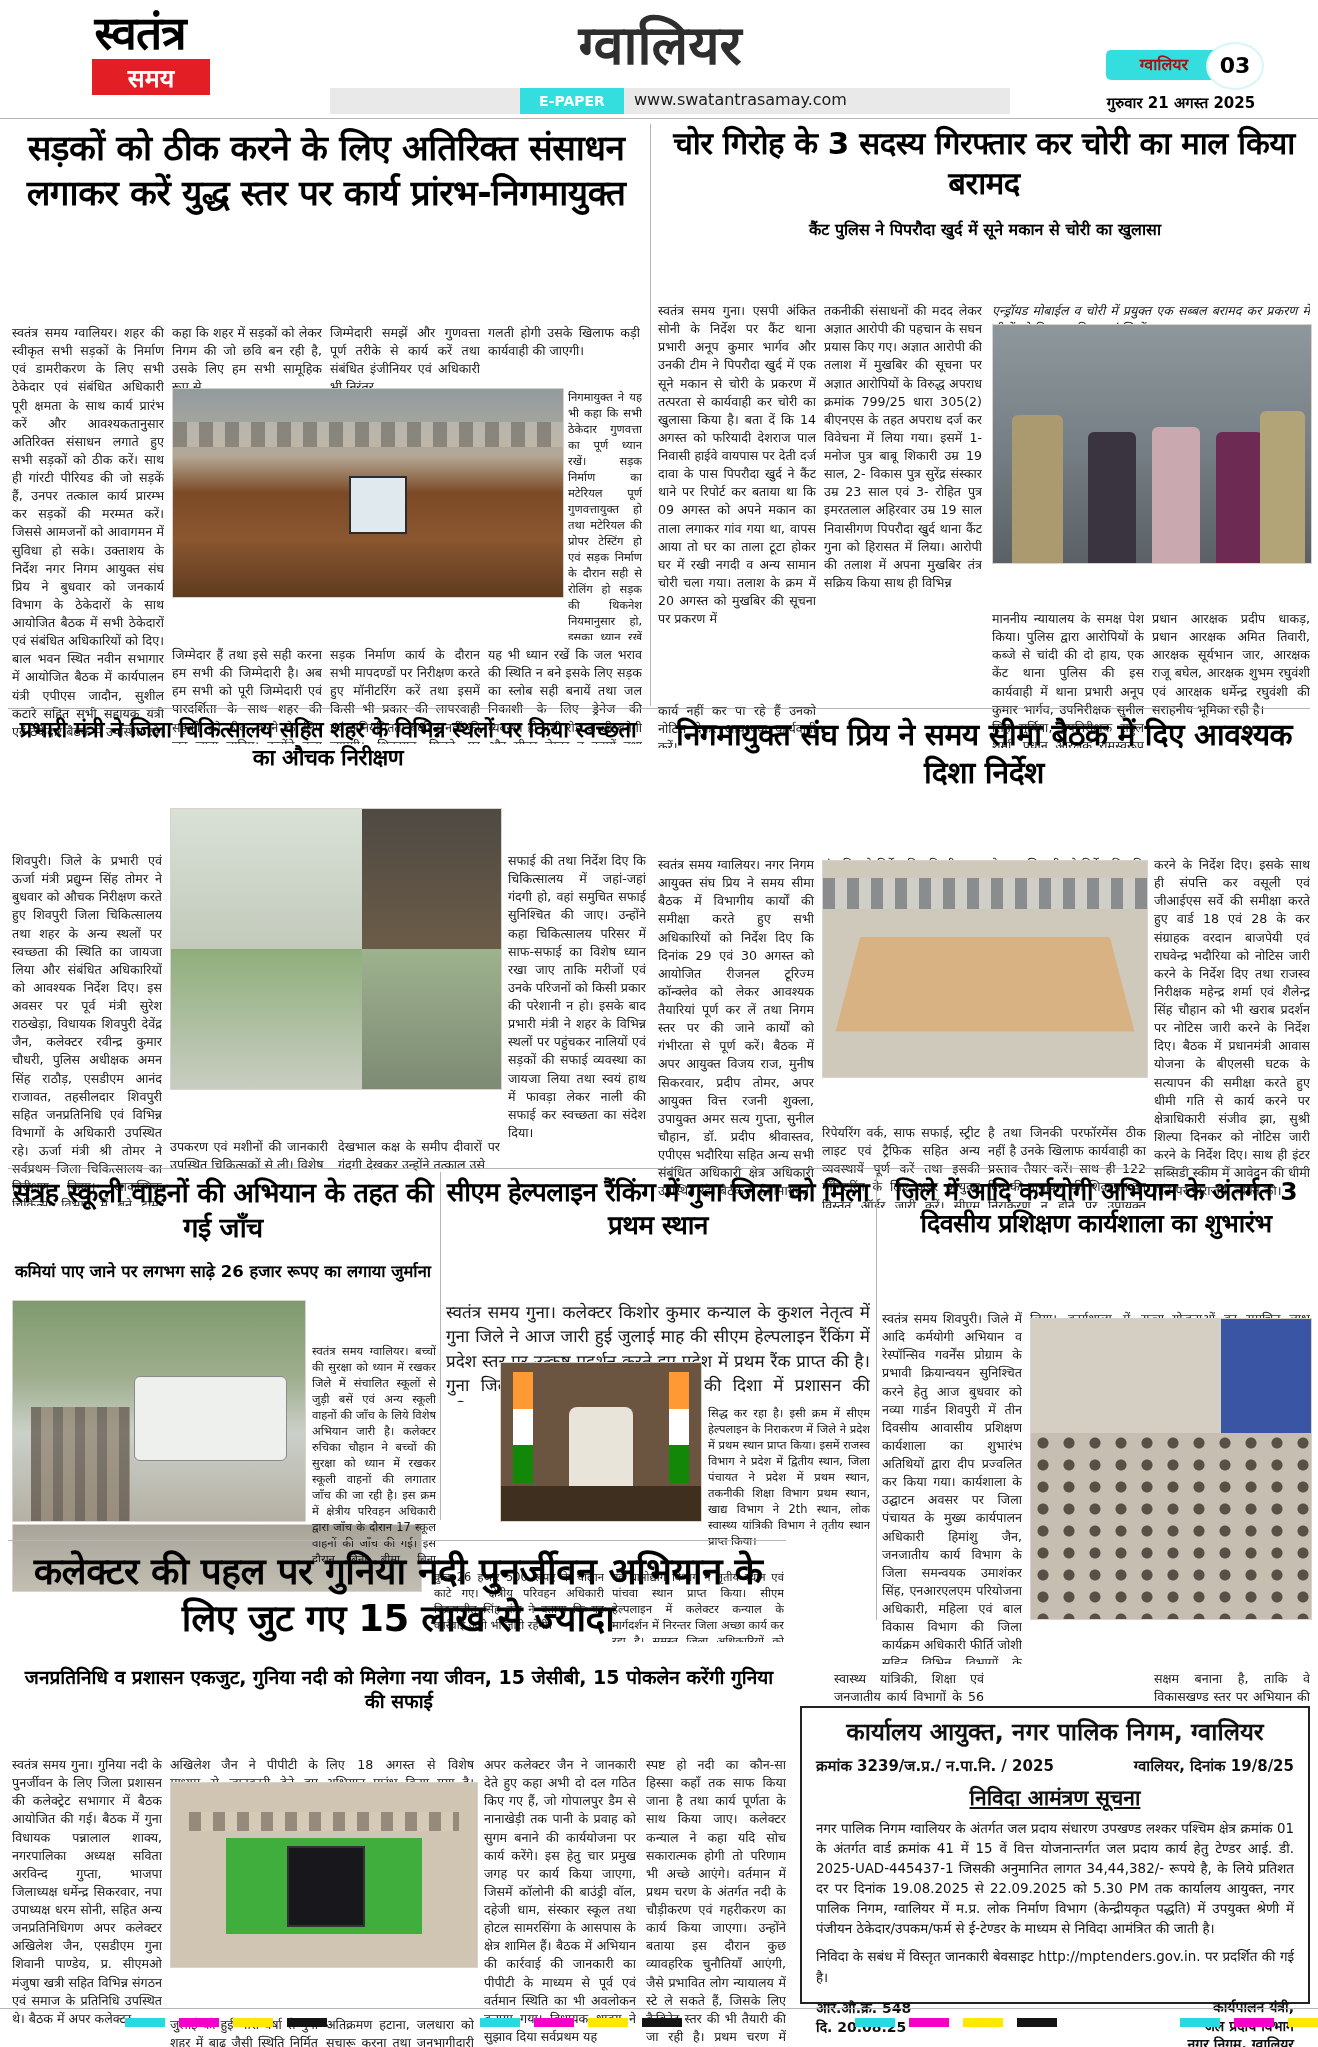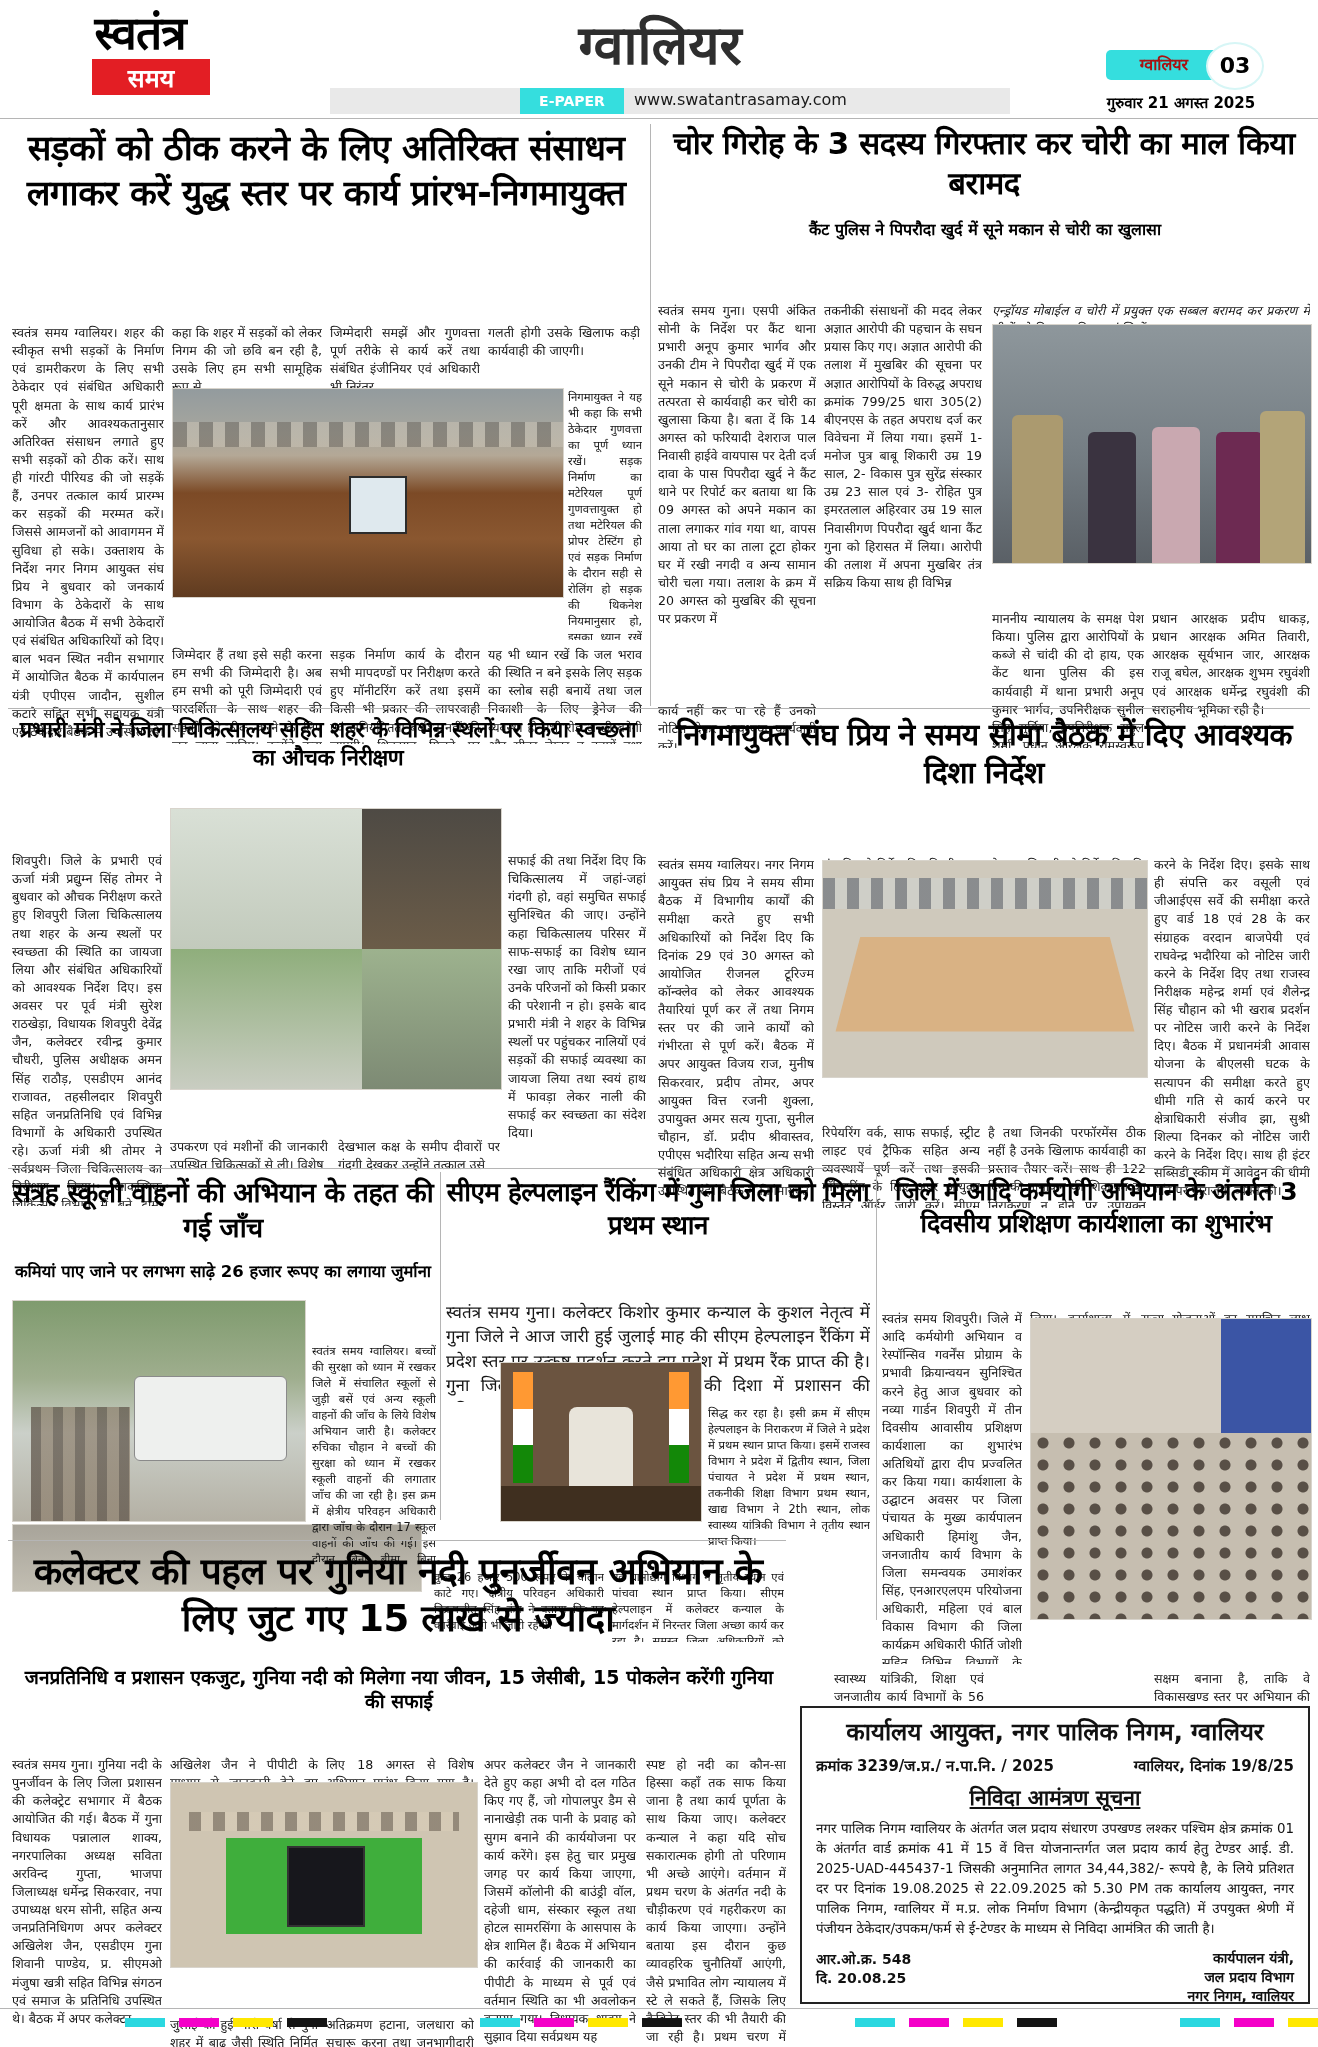--- a/index.html
+++ b/index.html
@@ -157,20 +157,21 @@
   <div class="abs bt" style="left:646px;top:1712px;width:140px;height:330px;">स्पष्ट हो नदी का कौन-सा हिस्सा कहाँ तक साफ किया जाना है तथा कार्य पूर्णता के साथ किया जाए। कलेक्टर कन्याल ने कहा यदि सोच सकारात्मक होगी तो परिणाम भी अच्छे आएंगे। वर्तमान में प्रथम चरण के अंतर्गत नदी के चौड़ीकरण एवं गहरीकरण का कार्य किया जाएगा। उन्होंने बताया इस दौरान कुछ व्यावहरिक चुनौतियाँ आएंगी, जैसे प्रभावित लोग न्यायालय में स्टे ले सकते हैं, जिसके लिए कैबिनेट स्तर की भी तैयारी की जा रही है। प्रथम चरण में लगभग 80 घरों को चिन्हित किया गया है।</div>
 
   <div class="abs tender" style="left:800px;top:1706px;width:510px;height:298px;">
     <div class="office">कार्यालय आयुक्त, नगर पालिक निगम, ग्वालियर</div>
     <div class="refrow">
       <span>क्रमांक 3239/ज.प्र./ न.पा.नि. / 2025</span>
       <span>ग्वालियर, दिनांक 19/8/25</span>
     </div>
     <div class="title">निविदा आमंत्रण सूचना</div>
     <div class="para">नगर पालिक निगम ग्वालियर के अंतर्गत जल प्रदाय संधारण उपखण्ड लश्कर पश्चिम क्षेत्र क्रमांक 01 के अंतर्गत वार्ड क्रमांक 41 में 15 वें वित्त योजनान्तर्गत जल प्रदाय कार्य हेतु टेण्डर आई. डी. 2025-UAD-445437-1 जिसकी अनुमानित लागत 34,44,382/- रूपये है, के लिये प्रतिशत दर पर दिनांक 19.08.2025 से 22.09.2025 को 5.30 PM तक कार्यालय आयुक्त, नगर पालिक निगम, ग्वालियर में म.प्र. लोक निर्माण विभाग (केन्द्रीयकृत पद्धति) में उपयुक्त श्रेणी में पंजीयन ठेकेदार/उपकम/फर्म से ई-टेण्डर के माध्यम से निविदा आमंत्रित की जाती है।</div>
+    <div class="para">निविदा के सबंध में विस्तृत जानकारी बेवसाइट http://mptenders.gov.in. पर प्रदर्शित की गई है।</div>
     <div class="footrow">
       <span>
         <span style="display:block;">आर.ओ.क्र. 548</span>
         <span style="display:block;">दि. 20.08.25</span>
       </span>
       <span class="sig">
         <span style="display:block;">कार्यपालन यंत्री,</span>
         <span style="display:block;">जल प्रदाय विभाग</span>
         <span style="display:block;">नगर निगम, ग्वालियर</span>
       </span>

